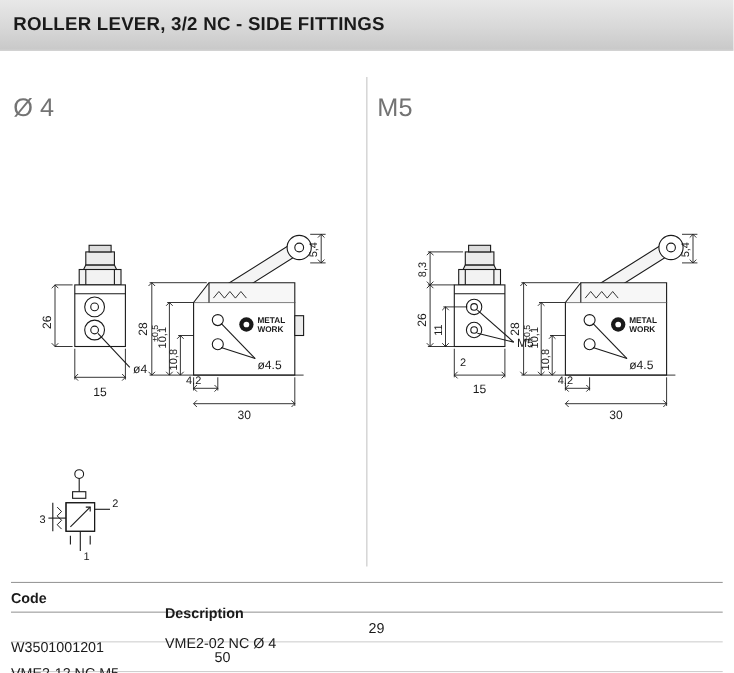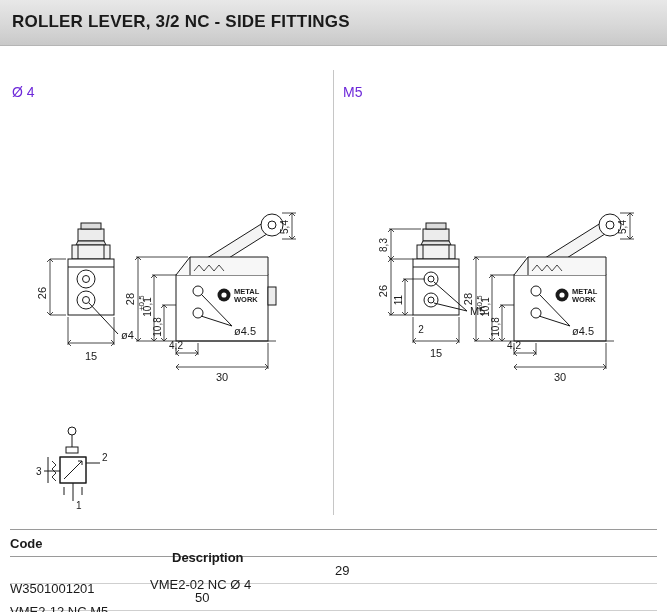--- a/index.html
+++ b/index.html
@@ -21,37 +21,37 @@
     position:absolute;left:12px;top:12px;
     font-size:17px;font-weight:bold;letter-spacing:.2px;
     color:#1a1a1a;
   }
   
   .divider{
     position:absolute;left:333px;top:70px;width:1px;height:445px;
     background:#c6c6c6;
   }
   .col-title{
-    position:absolute;font-size:14px;color:#6d28d9;
+    position:absolute;font-size:23px;color:#737373;
   }
   #title-left{left:12px;top:84px;}
   #title-right{left:343px;top:84px;}
   
   .drawing{position:absolute;}
   svg{display:block;}
   
   .table{
     position:absolute;left:10px;top:530px;width:647px;
     font-size:13px;
   }
   .trow{
     display:flex;align-items:center;height:26px;
     border-bottom:1px solid #cfcfcf;
   }
-  .trow.head{font-weight:bold;border-bottom:1px solid #9a9a9a;gap:22px;}
+  .trow.head{font-weight:bold;border-bottom:1px solid #9a9a9a;}
   .c-code{width:140px;}
   .c-desc{width:185px;margin-top:28px;}
   .c-weight{width:120px;}
   .trow.body .c-code{font-weight:normal;margin-top:36px;}
   .tbl-line-top{
     position:absolute;left:10px;top:529px;width:647px;height:1px;background:#9a9a9a;
   }
 </style>
 </head>
 <body>

